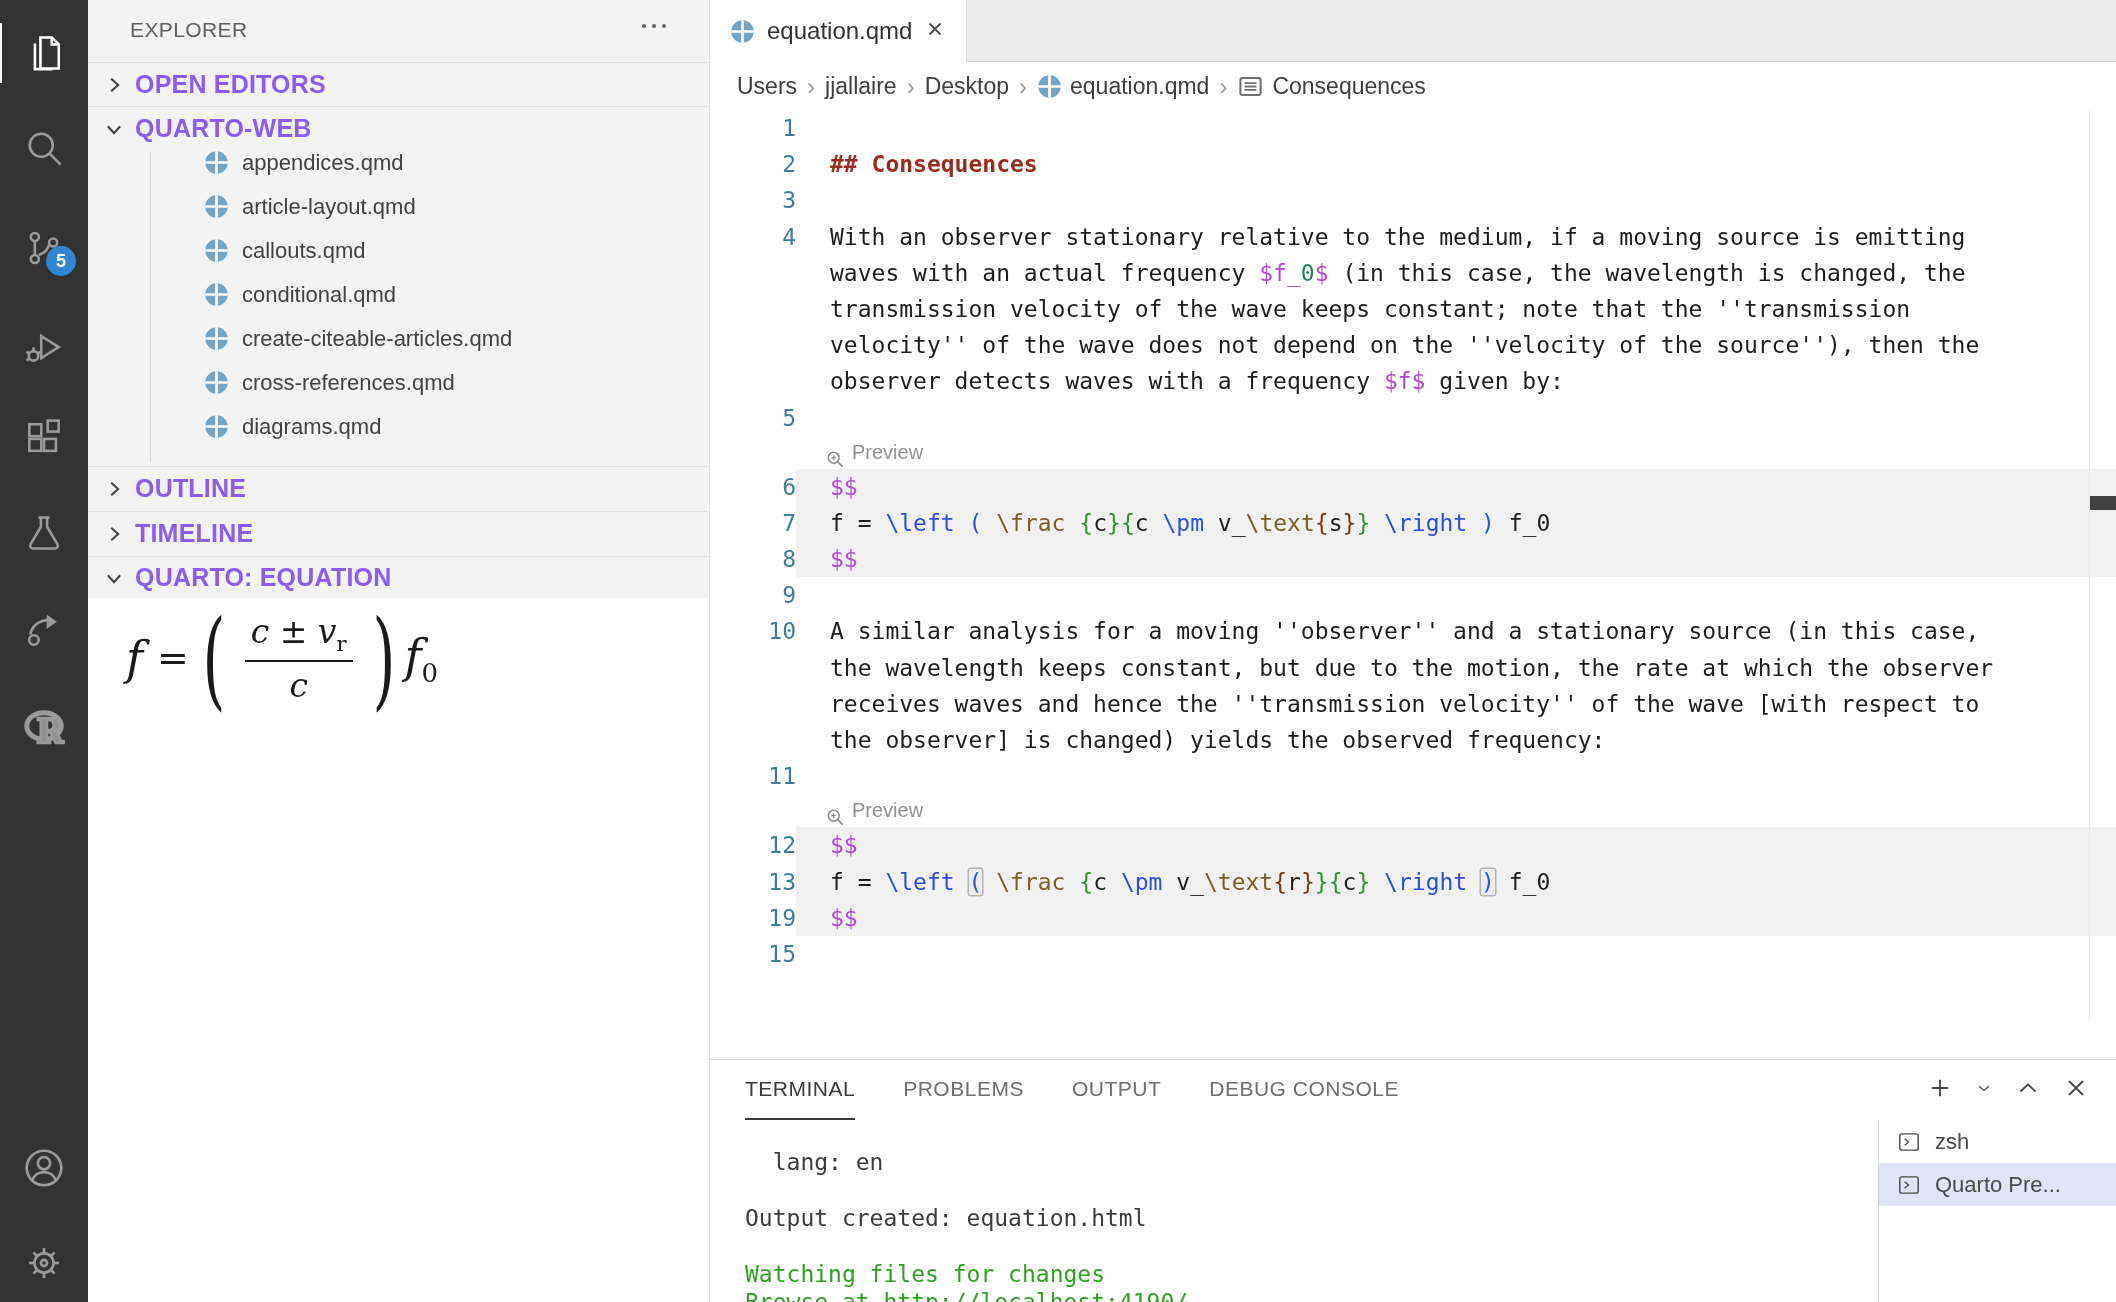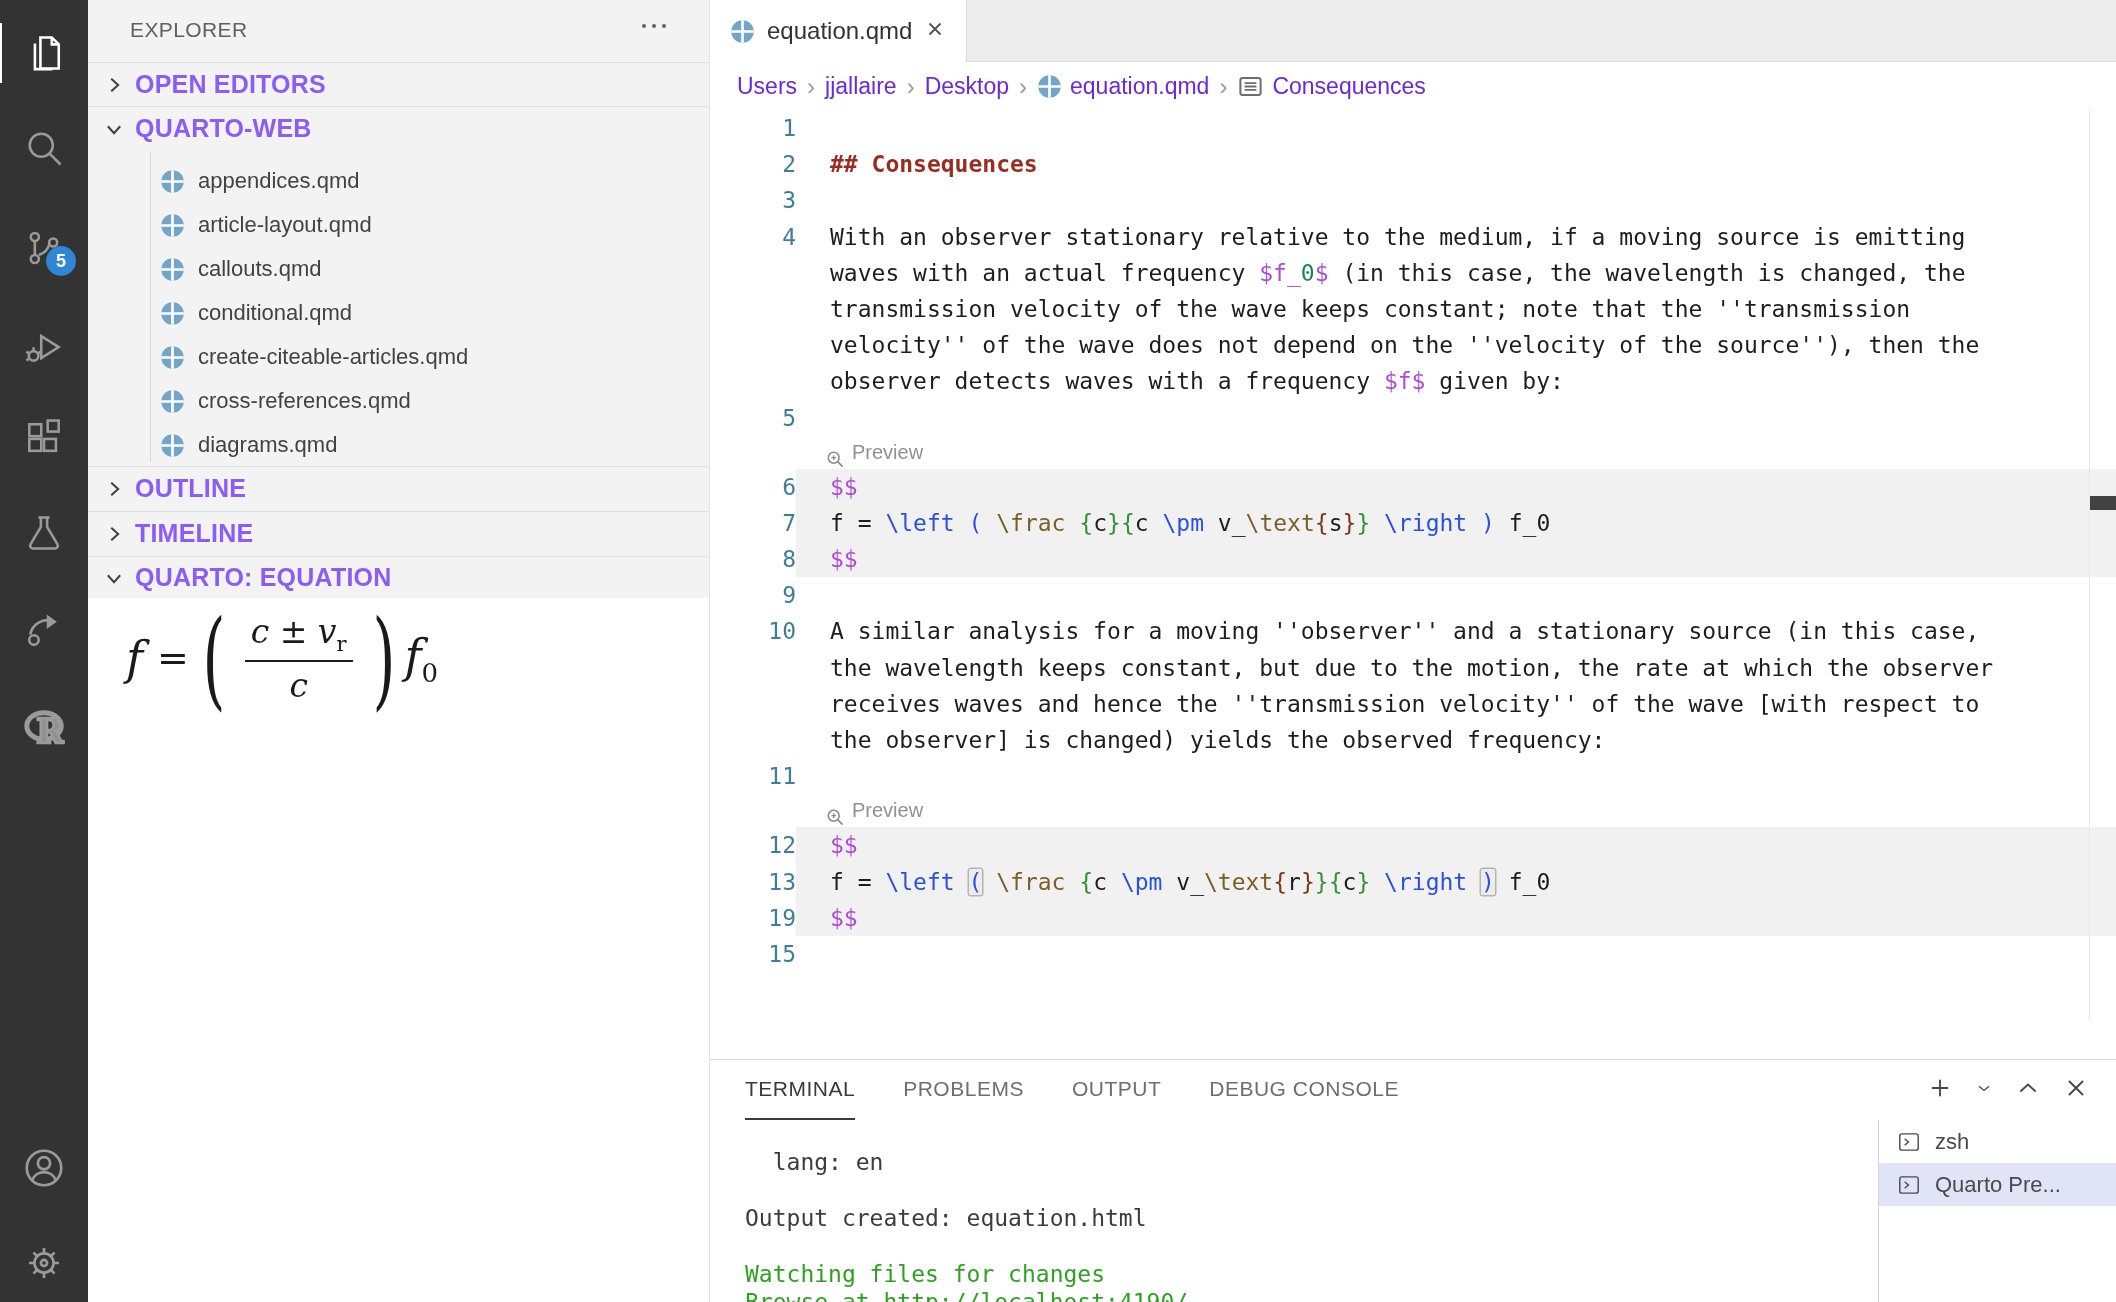--- a/index.html
+++ b/index.html
@@ -19,21 +19,21 @@
 
   
   .sidebar { position:absolute; left:88px; top:0; width:622px; height:1302px; background:#f3f3f3; border-right:1px solid #e2e2e2; }
   .sb-title { position:absolute; top:0; left:0; right:0; height:60px; display:flex; align-items:center; padding-left:42px; }
   .sb-title-label { font-size:21px; color:#616161; letter-spacing:0.4px; }
   .sb-title-more { position:absolute; right:40px; top:18px; cursor:pointer; }
   .sect { position:absolute; left:0; right:0; display:flex; align-items:center; border-top:1px solid #e0e0e0; }
   .sect .chev { margin-left:15px; margin-right:10px; display:flex; }
   .sect-label { font-size:25px; font-weight:bold; color:#8b5cf6; letter-spacing:0.2px; }
   .filelist { position:absolute; top:150px; left:0; right:0; list-style:none; }
-  .filelist li { height:44px; display:flex; align-items:flex-end; padding-left:72px; cursor:pointer; }
+  .filelist li { height:44px; display:flex; align-items:flex-start; padding-left:116px; cursor:pointer; }
   .filelist .fname { font-size:22px; color:#424242; margin-left:13px; }
   .indent-guide { position:absolute; left:62px; top:152px; width:1px; height:310px; background:#d8d8d8; }
   .qic { display:inline-flex; width:25px; height:25px; }
   .webview { position:absolute; left:0; top:598px; right:0; bottom:0; background:#ffffff; }
   .formula { position:absolute; left:38px; top:14px; display:flex; align-items:center; color:#1a1a1a;
     font-family:"DejaVu Serif",serif; }
   .formula .it { font-style:italic; }
   .f-lhs { font-size:46px; }
   .f-eq { font-size:38px; margin:0 14px; }
   .f-paren { font-size:56px; font-weight:200; transform:scaleY(1.9) scaleX(1.05); display:inline-block; color:#1a1a1a; }
@@ -46,21 +46,21 @@
 
   
   .main { position:absolute; left:710px; top:0; right:0; height:1302px; background:#fff; }
   .tabbar { position:absolute; top:0; left:0; right:0; height:62px; background:#ececec; border-bottom:1px solid #dadada; display:flex; }
   .tab { height:62px; background:#ffffff; display:flex; align-items:center; padding:0 20px; border-right:1px solid #d9d9d9; cursor:pointer; }
   .tab-label { font-size:24px; color:#333333; margin:0 12px 0 12px; }
   .tab-actions { position:absolute; right:26px; top:0; height:62px; display:flex; align-items:center; gap:28px; }
   .render-btn { display:flex; align-items:center; gap:8px; cursor:pointer; }
   .render-label { font-size:24px; color:#3b3b3b; }
   .breadcrumbs { position:absolute; top:63px; left:0; right:0; height:47px; background:#fff; display:flex; align-items:center; padding-left:27px; }
-  .crumb { font-size:23px; color:#6d28d9; cursor:pointer; }
+  .crumb { font-size:23px; color:#404040; cursor:pointer; }
   .crumb-sep { font-size:24px; color:#9a9a9a; margin:0 10px; }
   .bc-ic { display:inline-flex; margin-right:8px; vertical-align:-4px; }
 
   .editor { position:absolute; top:110px; left:0; right:0; bottom:282px; overflow:hidden; background:#fff;
     font-family:"DejaVu Sans Mono","Liberation Mono",monospace; font-size:23px; }
   .erow { display:flex; height:36.2px; line-height:36.2px; white-space:pre; }
   .erow.k-lens { height:33px; line-height:33px; }
   .gut { width:86px; text-align:right; color:#3f7e98; flex:none; }
   .cnt { flex:1; padding-left:34px; }
   .k-math .cnt { background:#f1f1f1; }

